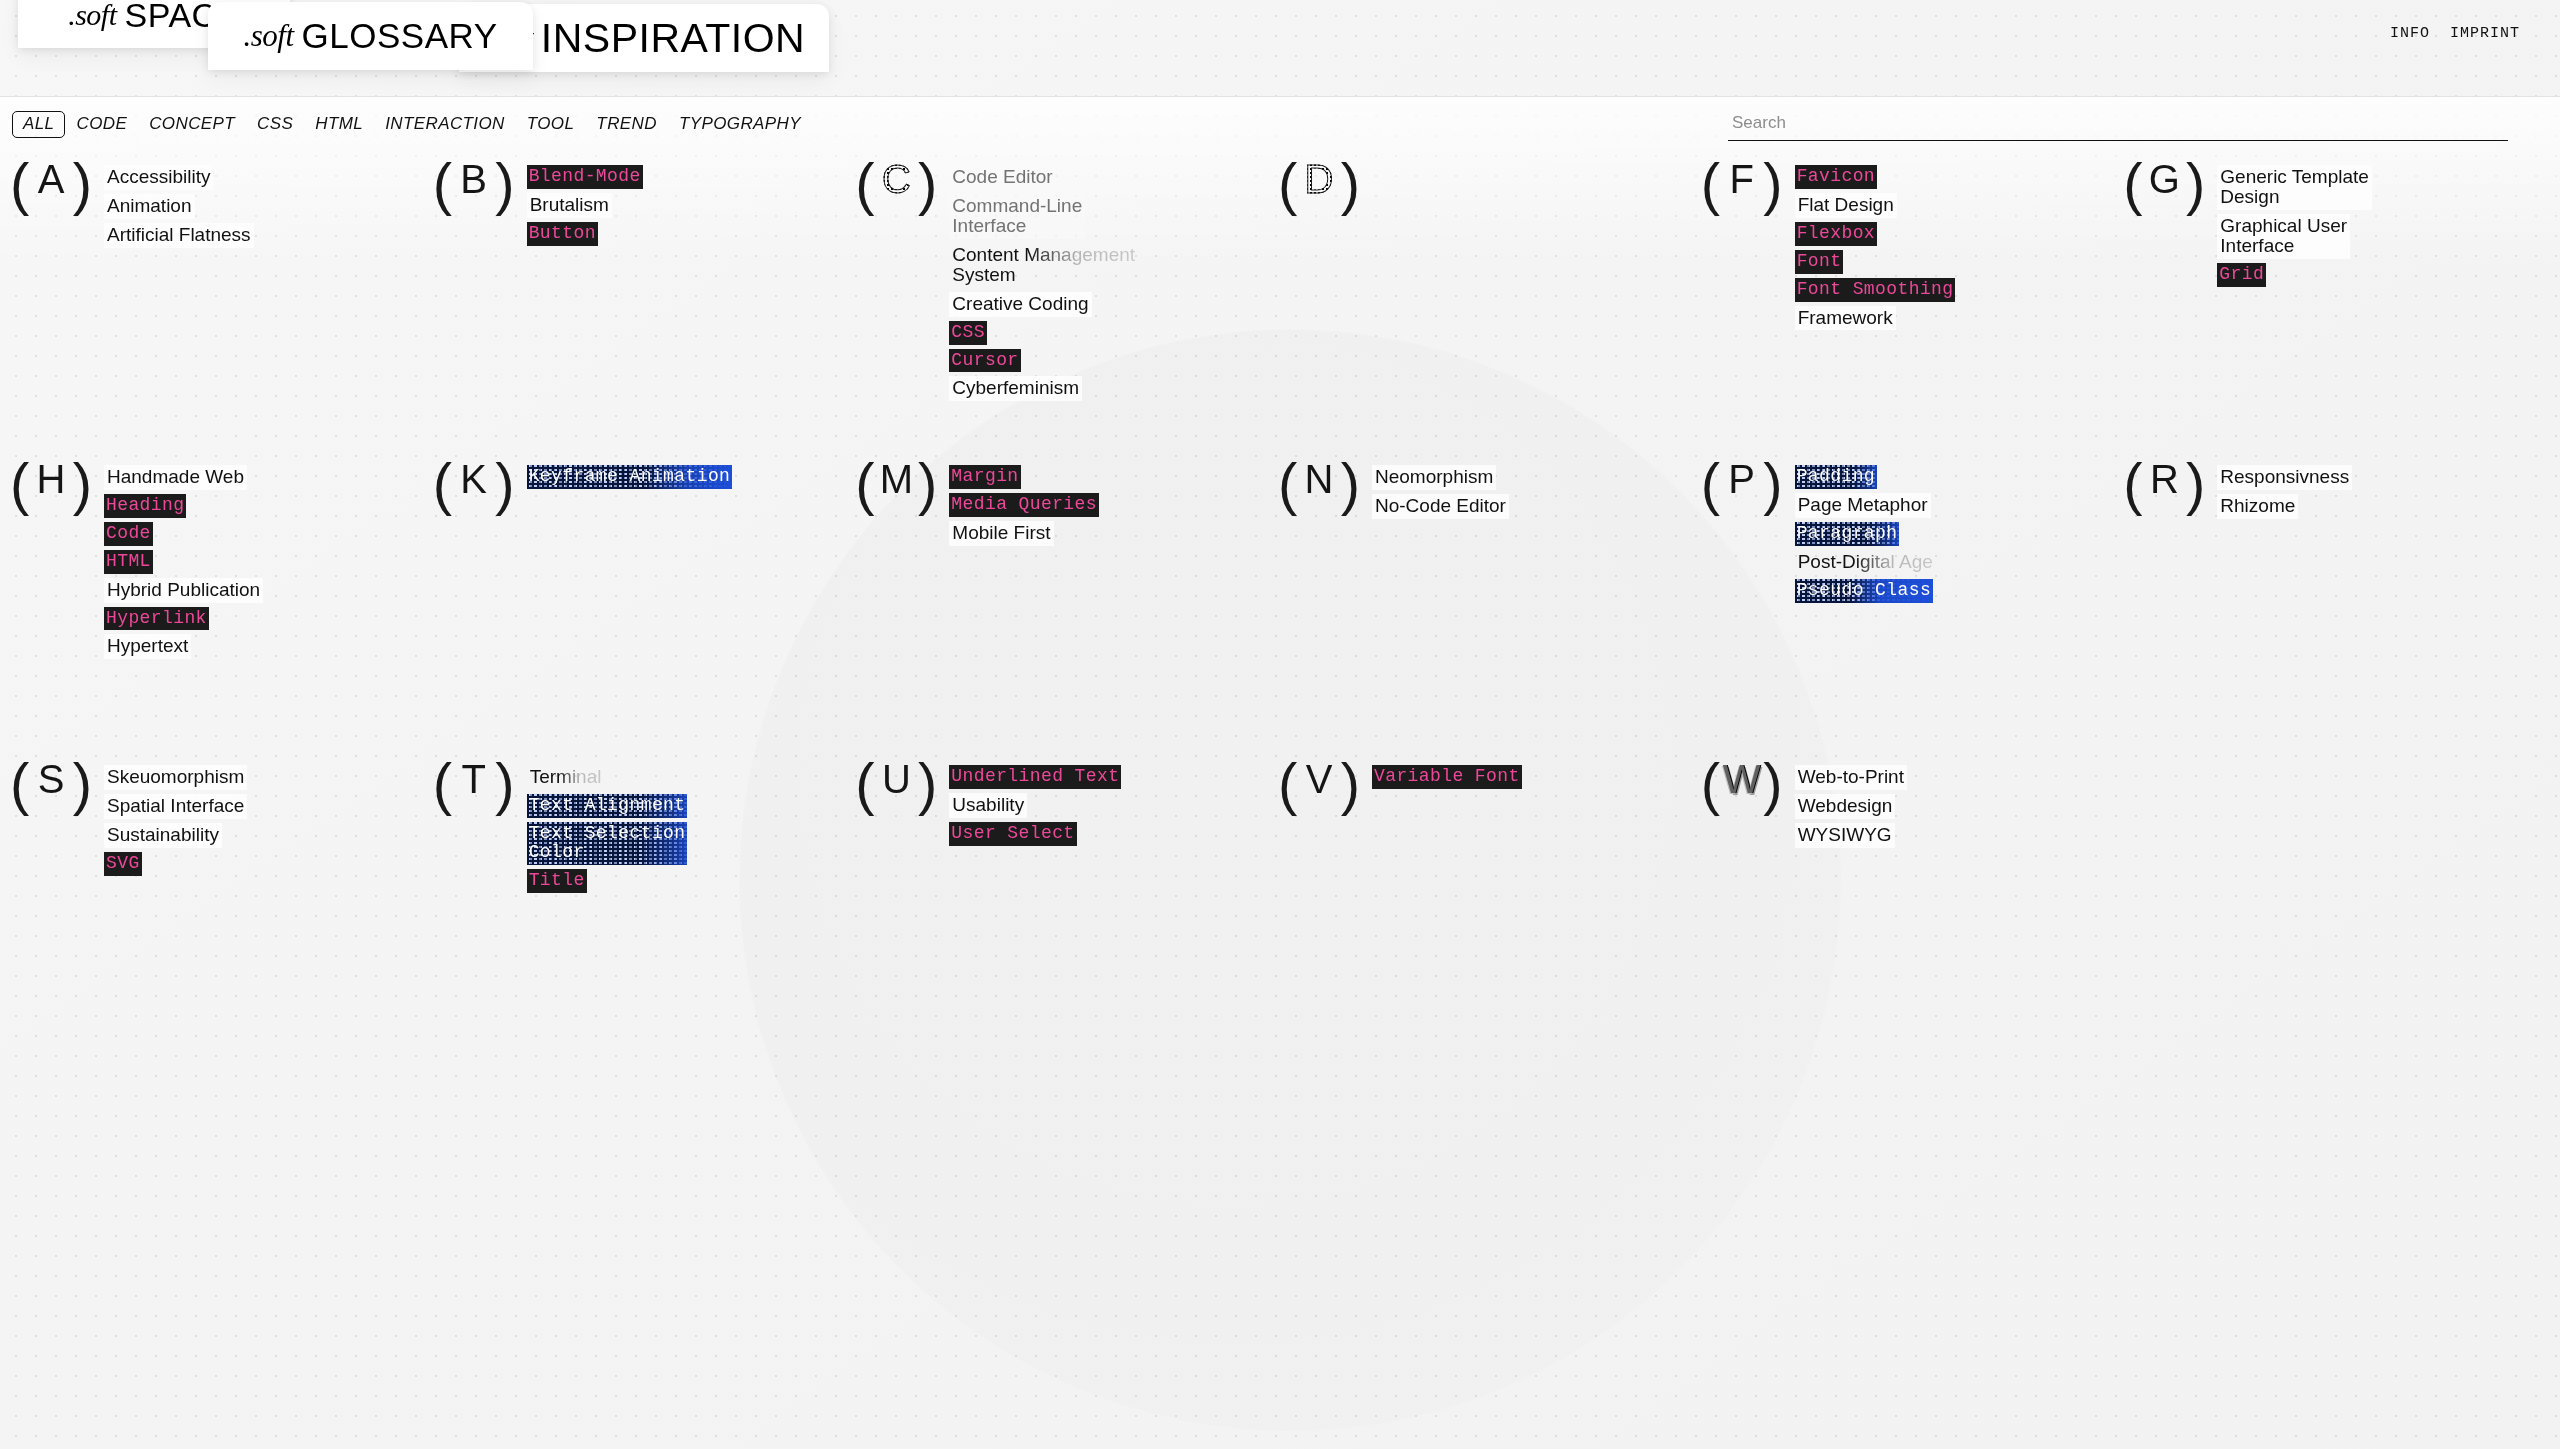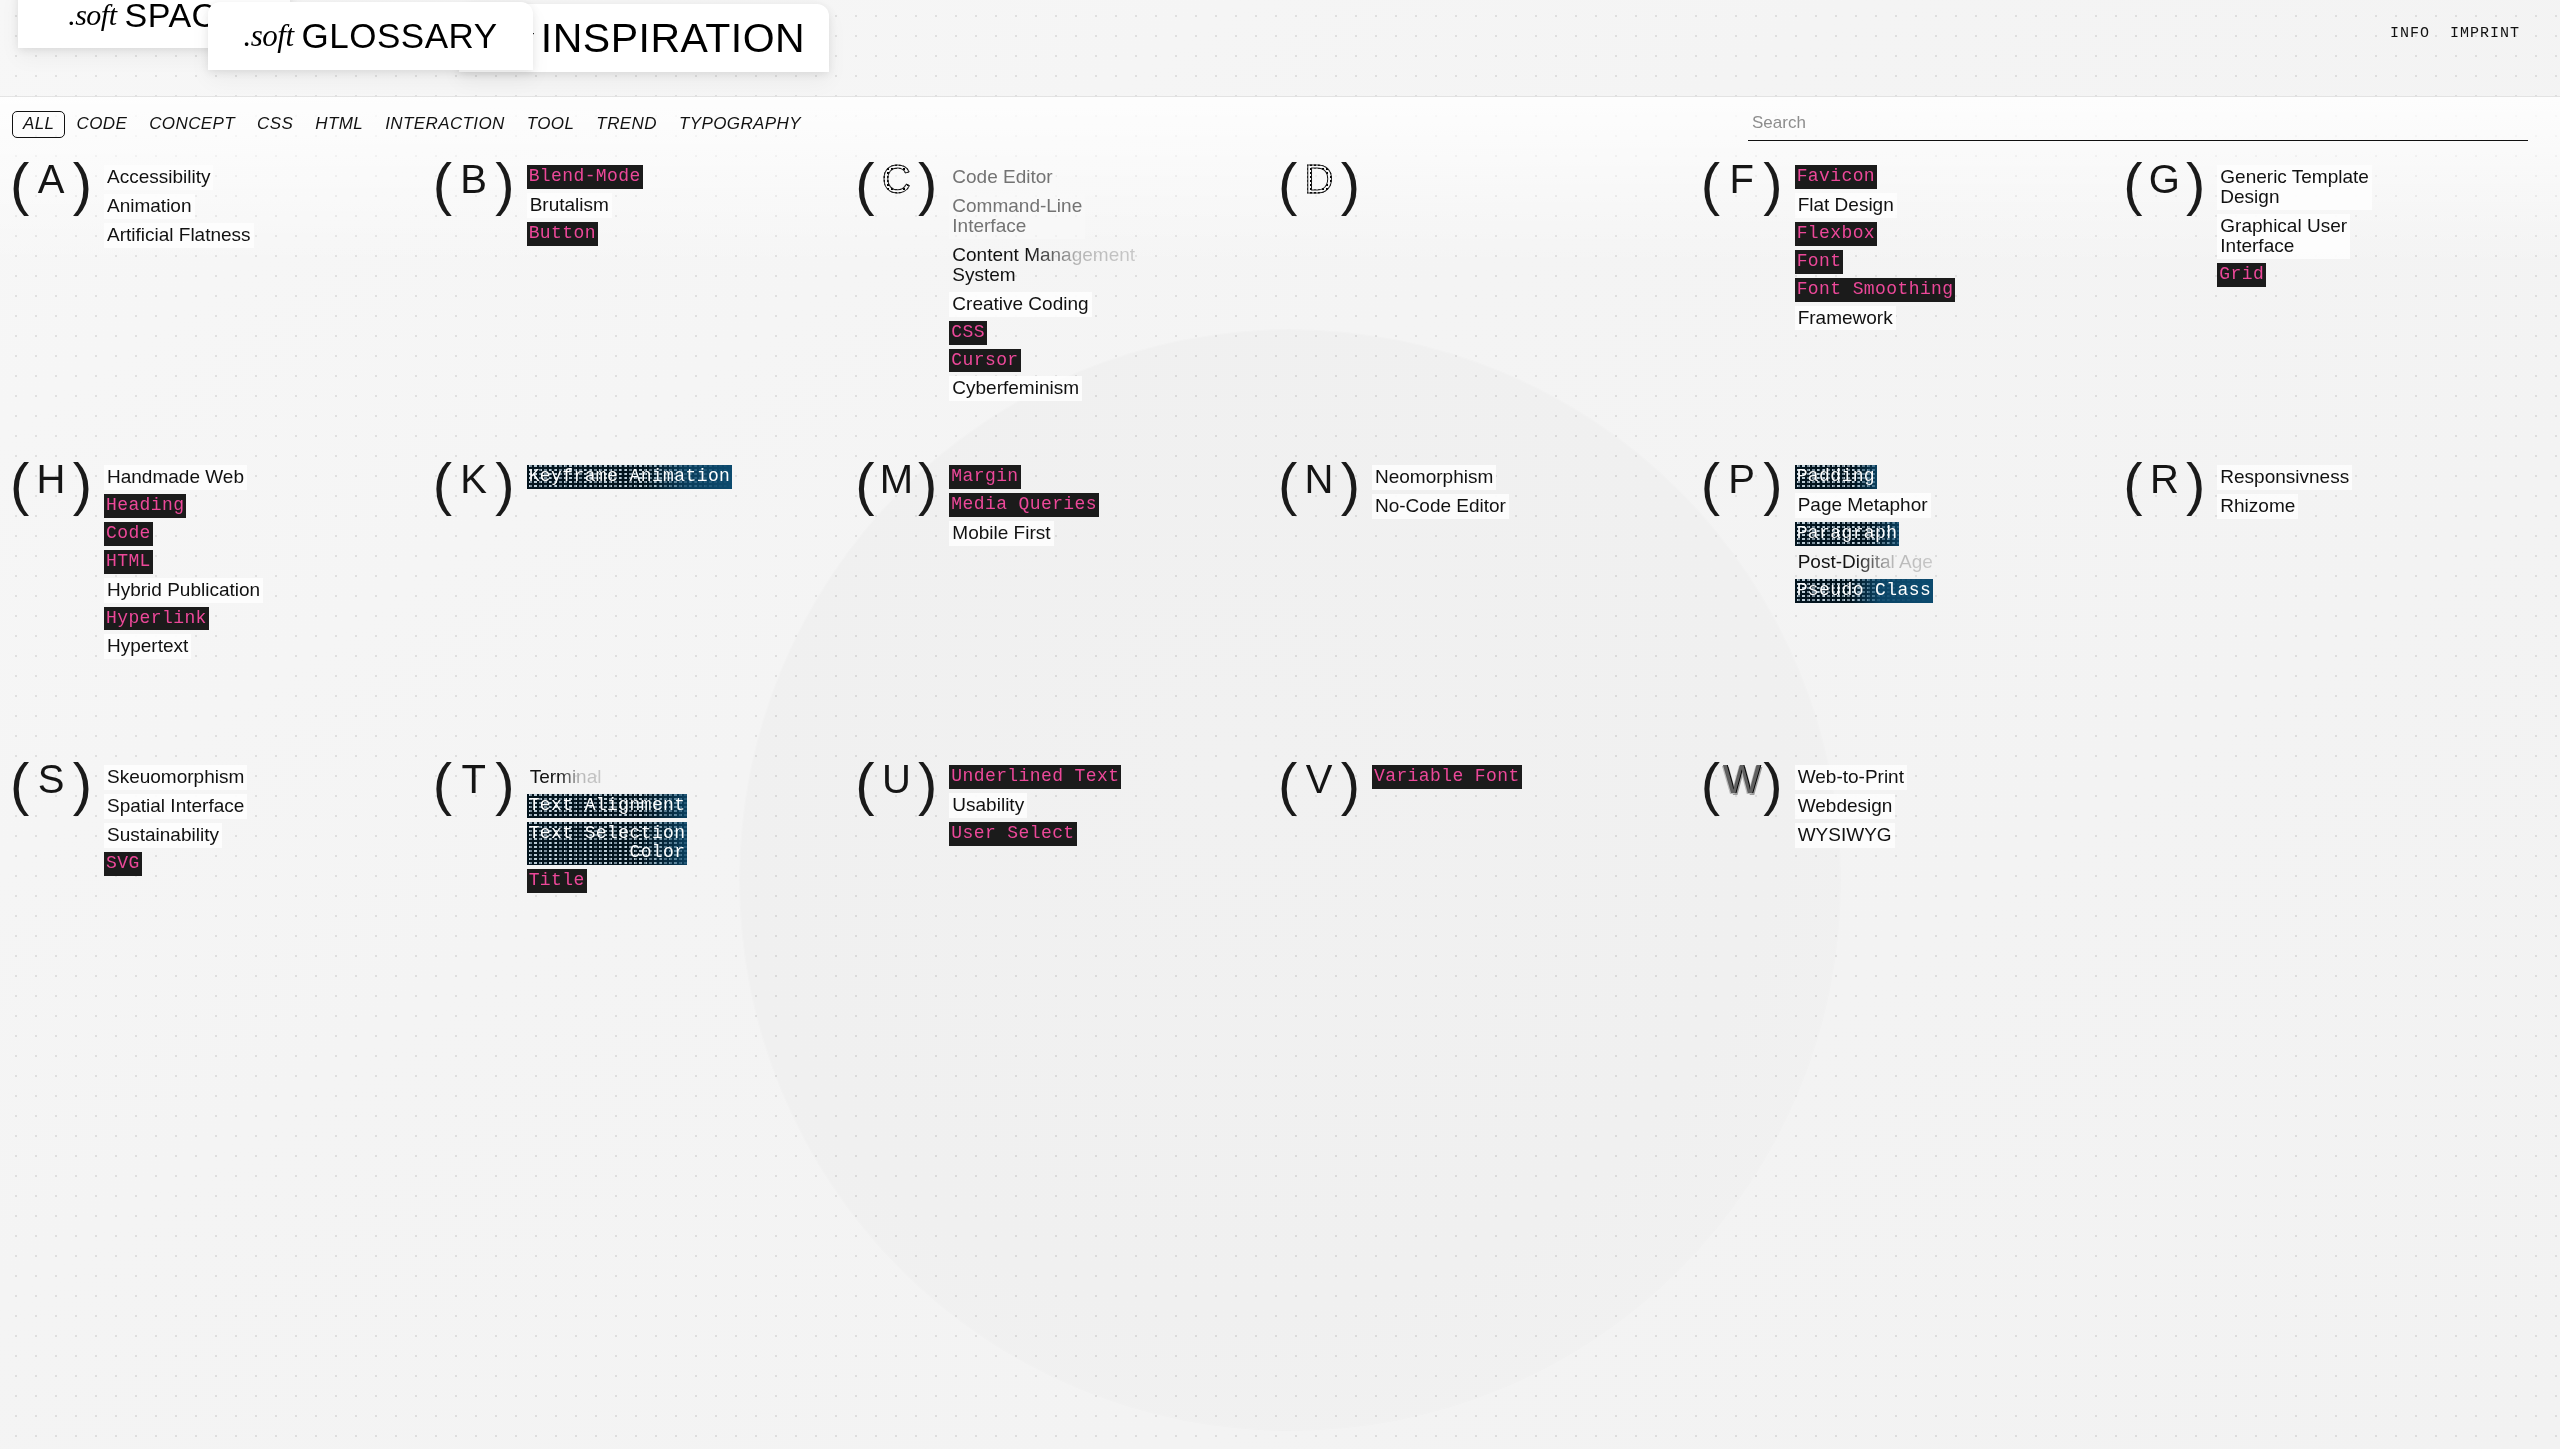--- a/index.html
+++ b/index.html
@@ -98,21 +98,21 @@
   .filter {
     font-size:17px; letter-spacing:0.4px; color:#111;
     padding:3px 10px; cursor:pointer; white-space:nowrap;
     border:1px solid transparent; border-radius:5px;
     line-height:1.1;
     font-style:italic;
   }
   .filter.active { border-color:#111; }
 
   #search-wrap {
-    position:absolute; right:32px; top:14px; width:780px;
+    position:absolute; right:52px; top:14px; width:780px;
   }
   #search-input {
     width:100%; border:none; outline:none; background:transparent;
     font-family:"Liberation Sans", sans-serif;
     font-size:17px; color:#111;
     padding:2px 4px 7px 4px;
     border-bottom:1.5px solid #111;
   }
   #search-input::placeholder { color:#8d8d8d; }
 
@@ -194,27 +194,26 @@
     background:rgba(250,250,250,0.6);
     background-image:linear-gradient(90deg,#111 0%,#111 42%,#b6b6b6 68%,#c9c9c9 100%);
     -webkit-background-clip:text;
     background-clip:text;
     color:transparent;
   }
 
   
   .term.noise {
     position:relative;
-    background:#0c4a6e;
+    background:#1d4ed8;
     color:#fff;
     font-family:"Liberation Mono", monospace;
     font-size:18px;
     letter-spacing:0.4px;
     padding:2px 2px 3px 2px;
-    text-align:right;
   }
   .term.noise::after {
     content:"";
     position:absolute; inset:0;
     pointer-events:none;
     background-color:rgba(176,176,176,0.92);
     background-image:
       repeating-linear-gradient(0deg,  rgba(0,0,0,1) 0 2px, rgba(0,0,0,0) 2px 4px),
       repeating-linear-gradient(90deg, rgba(0,0,0,1) 0 2px, rgba(0,0,0,0) 2px 5px),
       repeating-linear-gradient(90deg, rgba(255,255,255,1) 0 3px, rgba(255,255,255,0) 3px 7px);

